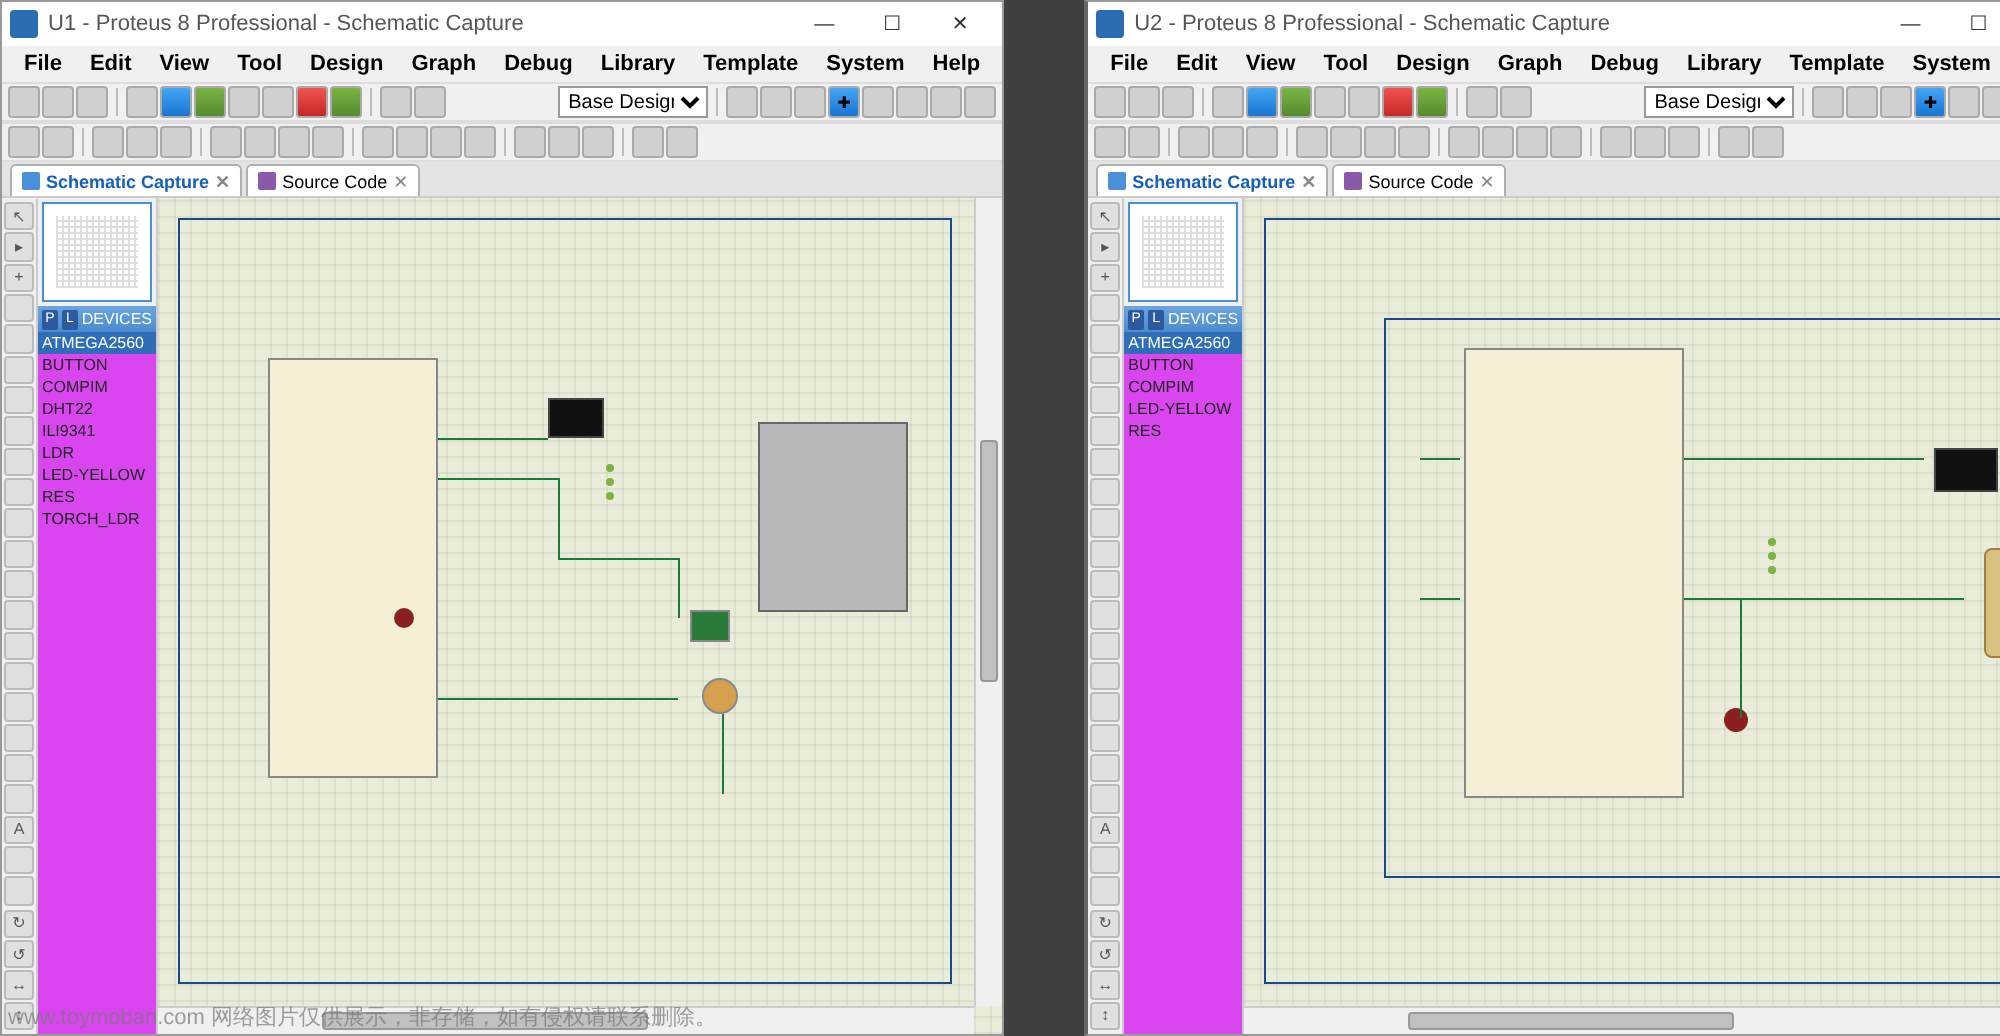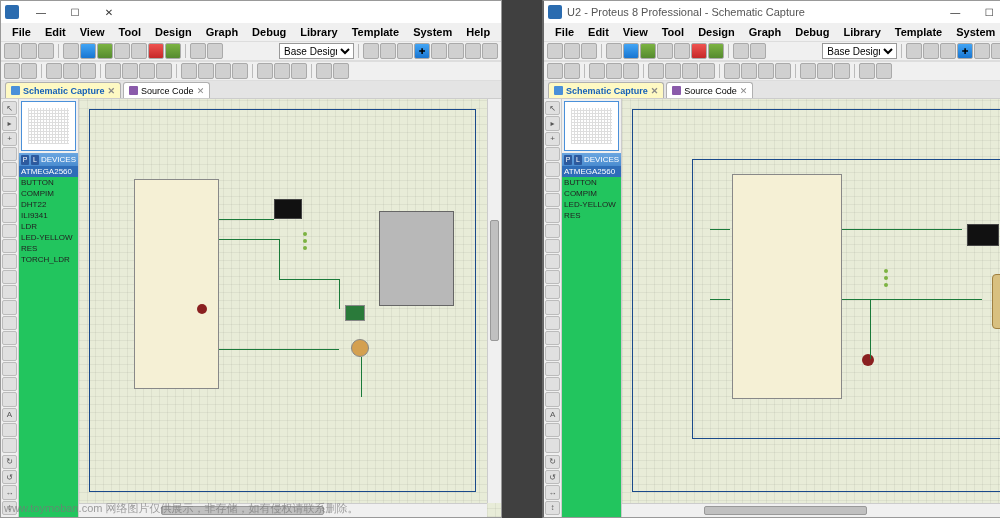--- a/index.html
+++ b/index.html
@@ -20,35 +20,35 @@
 .tool-icon { width: 16px; height: 16px; background: #d0d0d0; border: 1px solid #aaa; border-radius: 2px; cursor: pointer; display: flex; align-items: center; justify-content: center; font-size: 8px; }
 .tool-sep { width: 1px; height: 14px; background: #bbb; margin: 0 3px; }
 .tool-spacer { flex: 1; }
 .design-select { height: 16px; font-size: 10px; width: 75px; background: #fff; border: 1px solid #999; }
 .tool-icon.green { background: linear-gradient(#7cb342,#558b2f); }
 .tool-icon.blue { background: linear-gradient(#42a5f5,#1976d2); }
 .tool-icon.red { background: linear-gradient(#ef5350,#c62828); }
 
 .tabs-row { height: 18px; background: #e4e4e4; border-bottom: 1px solid #ccc; display: flex; align-items: flex-end; padding: 0 4px; gap: 2px; }
 .tab { height: 16px; padding: 0 5px; background: #ffffff; border: 1px solid #b0b0b0; border-bottom: none; border-radius: 3px 3px 0 0; font-size: 9px; display: flex; align-items: center; gap: 3px; cursor: pointer; }
-.tab.active { background: #fef9c3; font-weight: bold; color: #1560b8; }
+.tab.active { background: #ffffff; font-weight: bold; color: #1560b8; }
 .tab .tab-icon { width: 9px; height: 9px; background: #4a90d9; border-radius: 1px; }
 .tab .tab-close { font-size: 9px; color: #888; cursor: pointer; }
 
 .workspace { flex: 1; display: flex; background: #e8e8e8; overflow: hidden; }
 
 .vtoolbar { width: 18px; background: #f0f0f0; border-right: 1px solid #ccc; display: flex; flex-direction: column; gap: 1px; padding: 2px 1px; }
 .vtool { width: 15px; height: 15px; background: #e0e0e0; border: 1px solid #bbb; border-radius: 2px; cursor: pointer; display: flex; align-items: center; justify-content: center; font-size: 8px; color: #555; }
 
 .sidebar { width: 60px; background: #f0f0f0; border-right: 1px solid #ccc; display: flex; flex-direction: column; }
 .overview { height: 50px; border: 1px solid #4a90d9; margin: 2px; background: #fff; position: relative; }
 .overview-content { position: absolute; inset: 6px; background: repeating-linear-gradient(90deg,#ddd 0 1px,transparent 1px 3px),repeating-linear-gradient(0deg,#ddd 0 1px,transparent 1px 3px); }
 .devices-header { height: 13px; background: linear-gradient(#6ba6e0,#4a8cd0); color: #fff; font-size: 8px; display: flex; align-items: center; padding: 0 2px; gap: 2px; }
 .devices-header .hp { width: 10px; height: 10px; background: #2d5a9e; border-radius: 1px; display:flex; align-items:center; justify-content:center; font-size:7px; }
-.devices-list { flex: 1; background: #22c55e; font-size: 8px; overflow: hidden; }
+.devices-list { flex: 1; background: #d946ef; font-size: 8px; overflow: hidden; }
 .devices-list .dev { padding: 0 2px; line-height: 11px; color: #222; white-space: nowrap; }
 .devices-list .dev.sel { background: #2f6db8; color: #fff; }
 
 .canvas-wrap { flex: 1; position: relative; overflow: hidden; }
 .canvas { position: absolute; inset: 0; background: #e8ecd8; background-image: repeating-linear-gradient(0deg,rgba(0,0,0,.05) 0 1px,transparent 1px 8px),repeating-linear-gradient(90deg,rgba(0,0,0,.05) 0 1px,transparent 1px 8px); }
 .sheet-border { position: absolute; border: 1px solid #1a4a8a; }
 .component { position: absolute; background: #f5f0d5; border: 1px solid #888; }
 .chip { background: #f5f0d5; }
 .wire-h { position:absolute; height:1px; background:#1a7a3a; }
 .wire-v { position:absolute; width:1px; background:#1a7a3a; }
@@ -65,20 +65,21 @@
 .scrollbar-h .sb-thumb { position:absolute; top:2px; bottom:2px; left:20%; width:40%; }
 
 .watermark { position: fixed; bottom: 2px; left: 4px; font-size: 11px; color: rgba(120,120,120,.7); z-index: 99; pointer-events: none; letter-spacing: 0; }
 </style>
 </head>
 <body>
 
 <div class="window">
   <div class="titlebar">
     <div class="app-icon"></div>
+    <span class="title-text">U1 - Proteus 8 Professional - Schematic Capture</span>
     <div class="win-controls">
       <div class="win-btn">—</div>
       <div class="win-btn">☐</div>
       <div class="win-btn close">✕</div>
     </div>
   </div>
 
   <div class="menubar">
     <span>File</span>
     <span>Edit</span>

